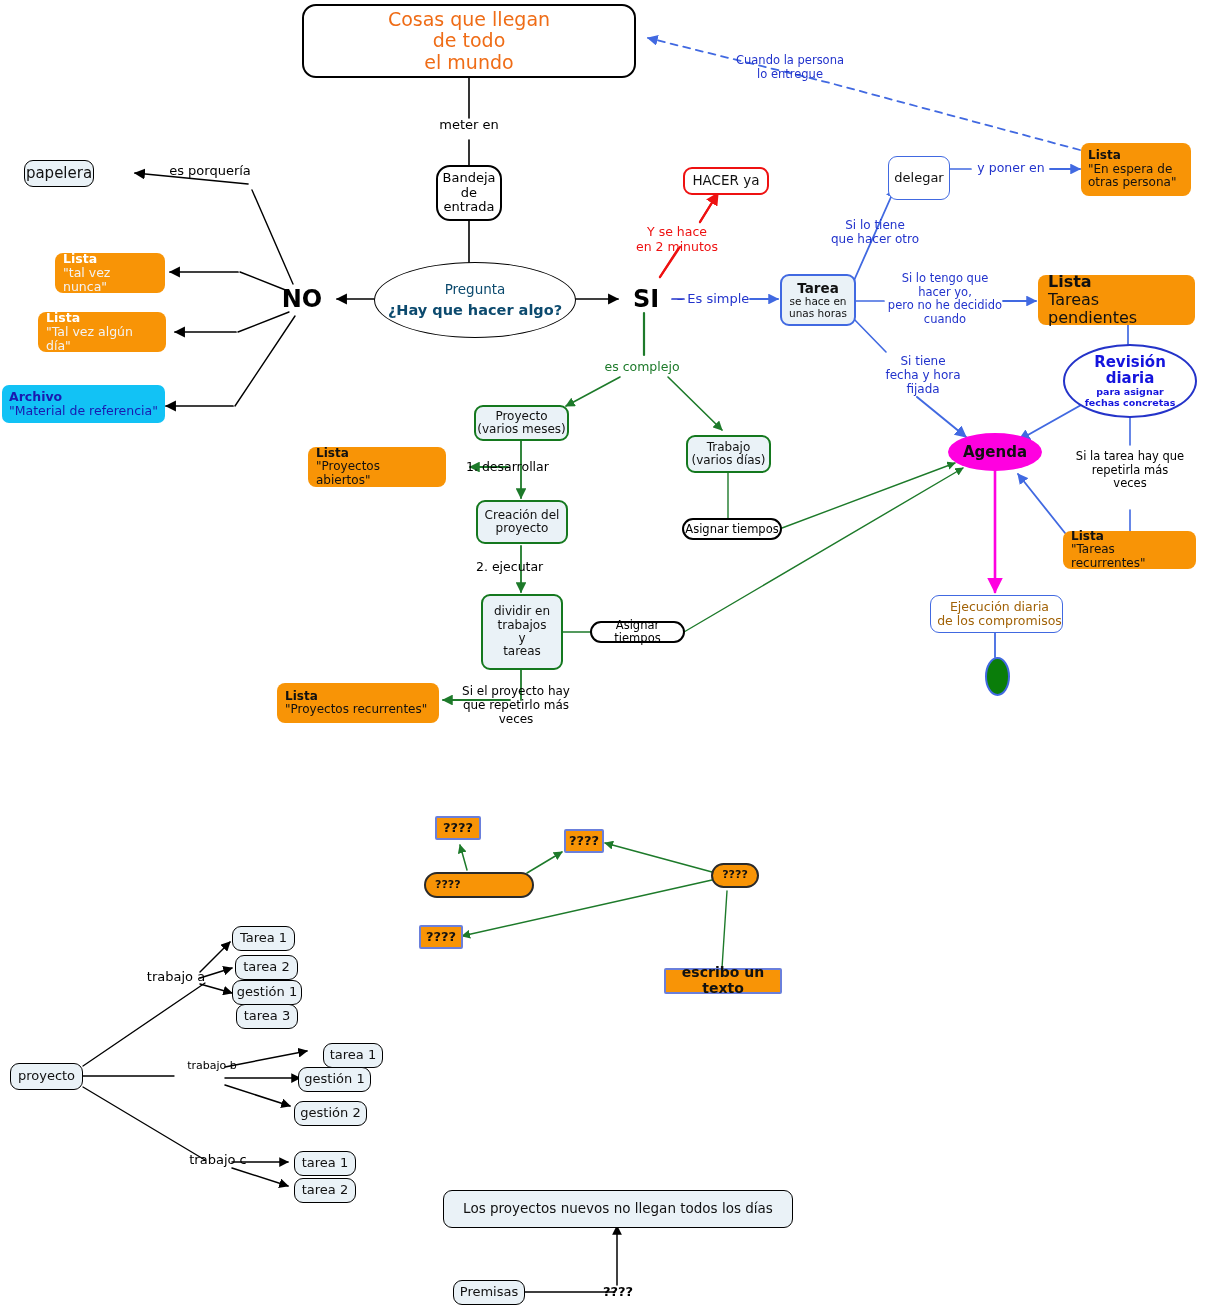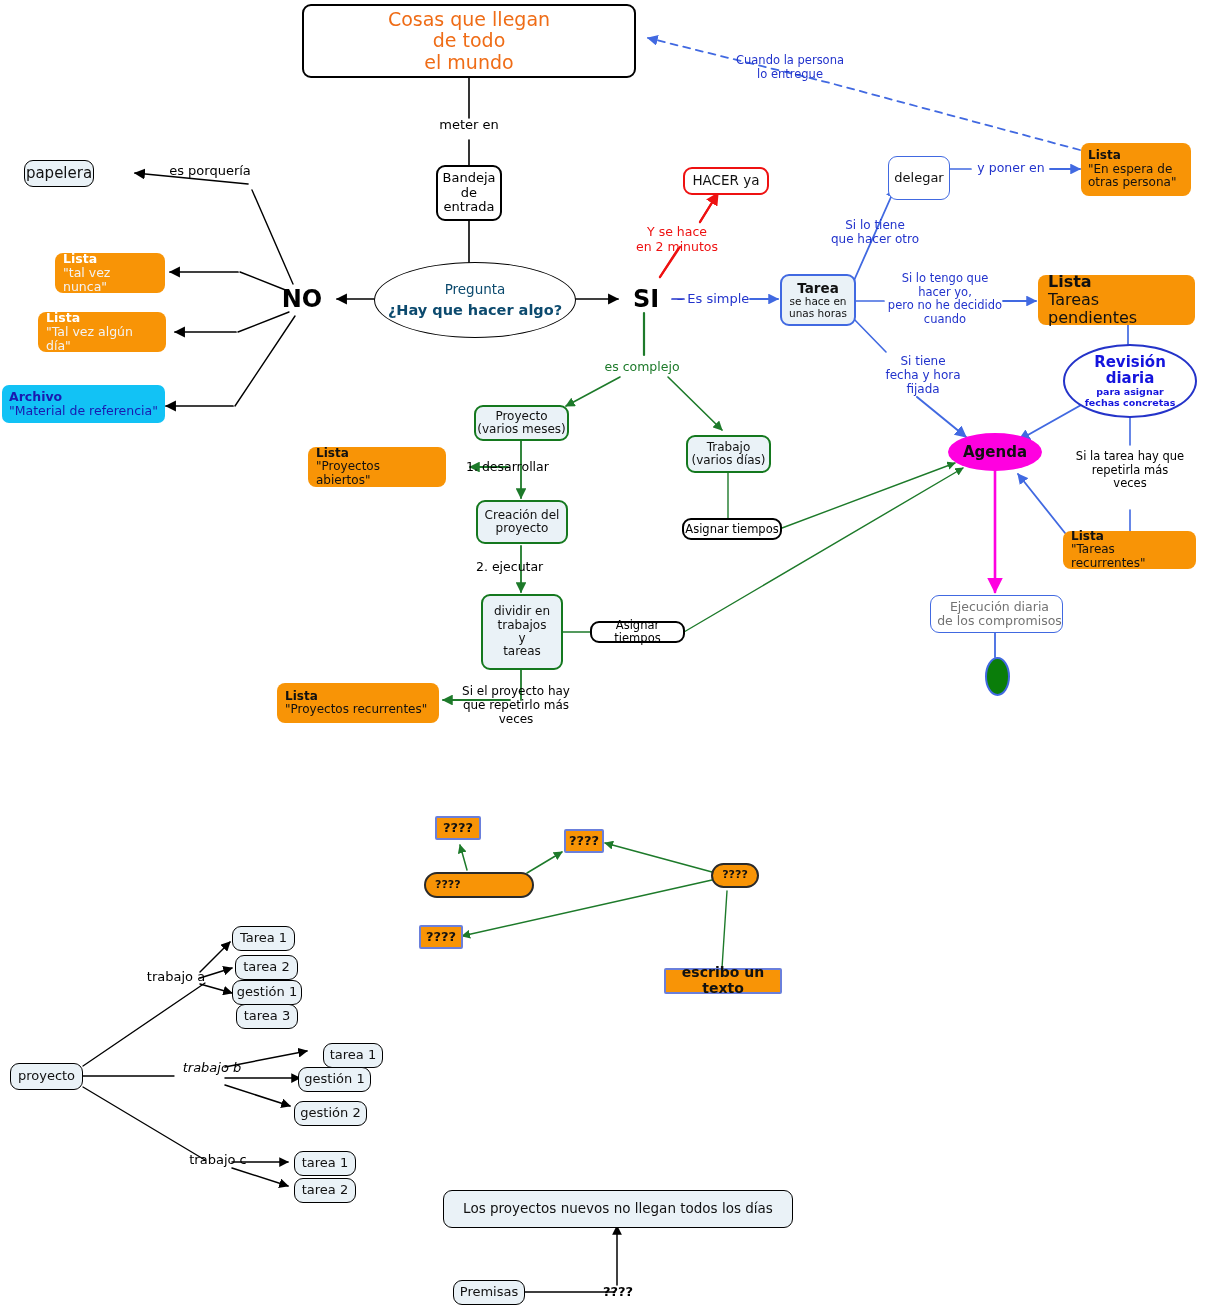--- a/index.html
+++ b/index.html
@@ -4,21 +4,21 @@
 <style>
   html,body{margin:0;padding:0;background:#fff;}
   body{font-family:"DejaVu Sans","Liberation Sans",sans-serif;}
   #canvas{position:relative;width:1207px;height:1307px;background:#fff;overflow:hidden;}
   svg.edges{position:absolute;left:0;top:0;width:1207px;height:1307px;pointer-events:none;}
   .node{position:absolute;box-sizing:border-box;display:flex;flex-direction:column;
         align-items:center;justify-content:center;text-align:center;line-height:1.12;}
   .lbl{position:absolute;box-sizing:border-box;text-align:center;line-height:1.18;white-space:pre-line;}
 
   
-  .sk-white   {background:#ffffff;border:2px solid #000;border-radius:9px;color:#000;}
+  .sk-white   {background:#ffffff;border:2px solid #000;border-radius:14px;color:#000;}
   .sk-lightbl {background:#eaf2f7;border:1.6px solid #000;border-radius:9px;color:#111;}
   .sk-greenb  {background:#eaf2f7;border:2px solid #14781e;border-radius:9px;color:#111;}
   .sk-blueb   {background:#eaf2f7;border:2px solid #4169e1;border-radius:9px;color:#111;}
   .sk-blueout {background:#ffffff;border:1.6px solid #4169e1;border-radius:9px;color:#2222cc;}
   .sk-redb    {background:#ffffff;border:2.2px solid #ee1111;border-radius:9px;color:#111;}
   .sk-orange  {background:#f89406;border:none;border-radius:8px;color:#111;align-items:flex-start;text-align:left;}
   .sk-cyan    {background:#12c2f5;border:none;border-radius:7px;color:#1a1ab0;align-items:flex-start;text-align:left;}
   .sk-oranblue{background:#f89406;border:2.4px solid #6a7fdb;border-radius:2px;color:#111;}
   .sk-oranblk {background:#f89406;border:2.6px solid #2a2a2a;border-radius:14px;color:#111;}
   .sk-ellipse-w{background:#fff;border:1.8px solid #000;border-radius:50%;color:#8a3a14;}
@@ -266,21 +266,21 @@
   <div class="lbl t-black" style="left:1060px;top:450px;width:140px;font-size:11.5px;">Si la tarea hay que
 repetirla más
 veces</div>
 
   <div class="node sk-orange" style="left:1063px;top:531px;width:133px;height:38px;padding:2px 8px;justify-content:center;">
     <span class="orangettl-dk" style="font-size:12px;">Lista</span>
     <span style="font-size:12px;color:#111;">"Tareas recurrentes"</span>
   </div>
 
   <div class="node sk-blueout" style="left:930px;top:595px;width:133px;height:38px;font-size:12.5px;">
-    <span style="white-space:pre-line;color:#737373;margin-left:6px;">Ejecución diaria
+    <span style="white-space:pre-line;color:#a16207;margin-left:6px;">Ejecución diaria
 de los compromisos</span>
   </div>
 
   <div class="node sk-ellipse-gr" style="left:985px;top:657px;width:25px;height:39px;"></div>
 
   <div class="lbl t-green" style="left:592px;top:360px;width:100px;font-size:12.5px;">es complejo</div>
 
   <div class="node sk-greenb" style="left:474px;top:405px;width:95px;height:36px;">
     <span style="font-size:12px;white-space:pre-line;">Proyecto
 (varios meses)</span>
@@ -364,21 +364,21 @@
   <div class="node sk-lightbl" style="left:235px;top:955px;width:63px;height:25px;font-size:13px;">
     <span>tarea 2</span>
     </div>
   <div class="node sk-lightbl" style="left:232px;top:980px;width:70px;height:25px;font-size:13px;">
     <span>gestión 1</span>
     </div>
   <div class="node sk-lightbl" style="left:236px;top:1004px;width:62px;height:25px;font-size:13px;">
     <span>tarea 3</span>
     </div>
 
-  <div class="lbl t-black" style="left:176px;top:1060px;width:72px;font-size:13px;font-style:italic;">trabajo b</div>
+  <div class="lbl t-black" style="left:176px;top:1060px;width:72px;font-size:11px;">trabajo b</div>
   <div class="node sk-lightbl" style="left:323px;top:1043px;width:60px;height:25px;font-size:13px;">
     <span>tarea 1</span>
     </div>
   <div class="node sk-lightbl" style="left:298px;top:1067px;width:73px;height:25px;font-size:13px;">
     <span>gestión 1</span>
     </div>
   <div class="node sk-lightbl" style="left:294px;top:1101px;width:73px;height:25px;font-size:13px;">
     <span>gestión 2</span>
     </div>
 

